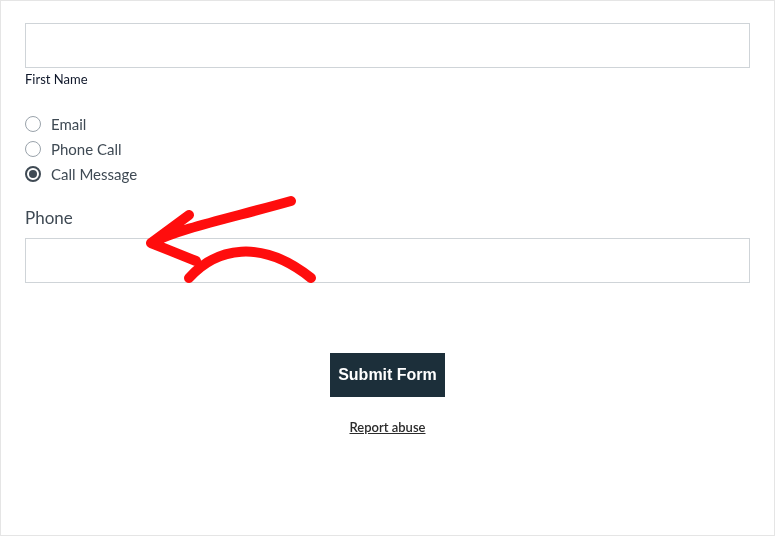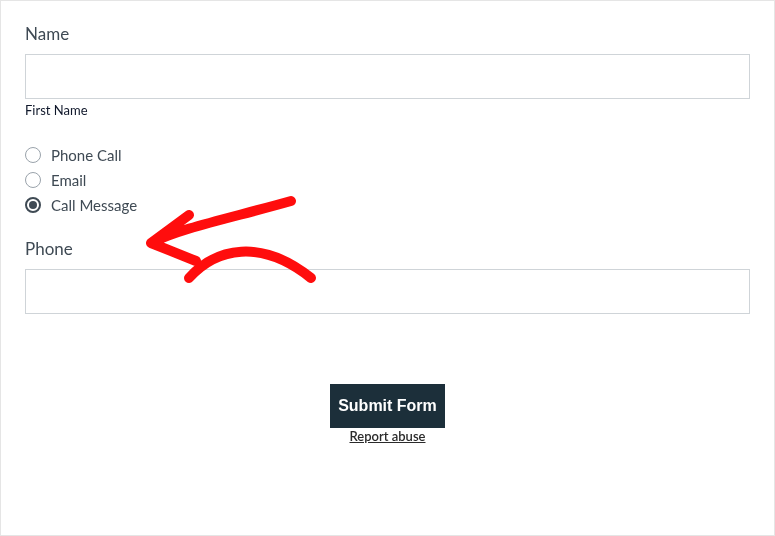--- a/index.html
+++ b/index.html
@@ -94,54 +94,54 @@
     color: #fff;
     border: none;
     font-size: 16px;
     font-weight: 600;
     padding: 13px 8px;
     cursor: pointer;
   }
   .report-link {
     display: block;
     text-align: center;
+    margin-top: 22px;
     font-size: 13px;
     color: #2b2b2b;
     text-decoration: underline;
     font-weight: 600;
   }
   .annotation {
     position: absolute;
     left: 140px;
     top: 182px;
     pointer-events: none;
   }
 </style>
 </head>
 <body>
 
 <div class="page">
 
-  <label class="field-label">Name</label>
   <div class="name-row">
     <div class="name-col">
       <input type="text" class="text-input" style="">
       <span class="sub-label">First Name</span>
     </div>
   </div>
 
 
   <div class="radio-group">
     <label class="radio-item">
       <span class="radio-outer"></span>
-      <span>Phone Call</span>
+      <span>Email</span>
     </label>
     <label class="radio-item">
       <span class="radio-outer"></span>
-      <span>Email</span>
+      <span>Phone Call</span>
     </label>
     <label class="radio-item">
       <span class="radio-outer selected">
         <span class="radio-inner"></span>
       </span>
       <span>Call Message</span>
     </label>
   </div>
 
   <div class="phone-section">

